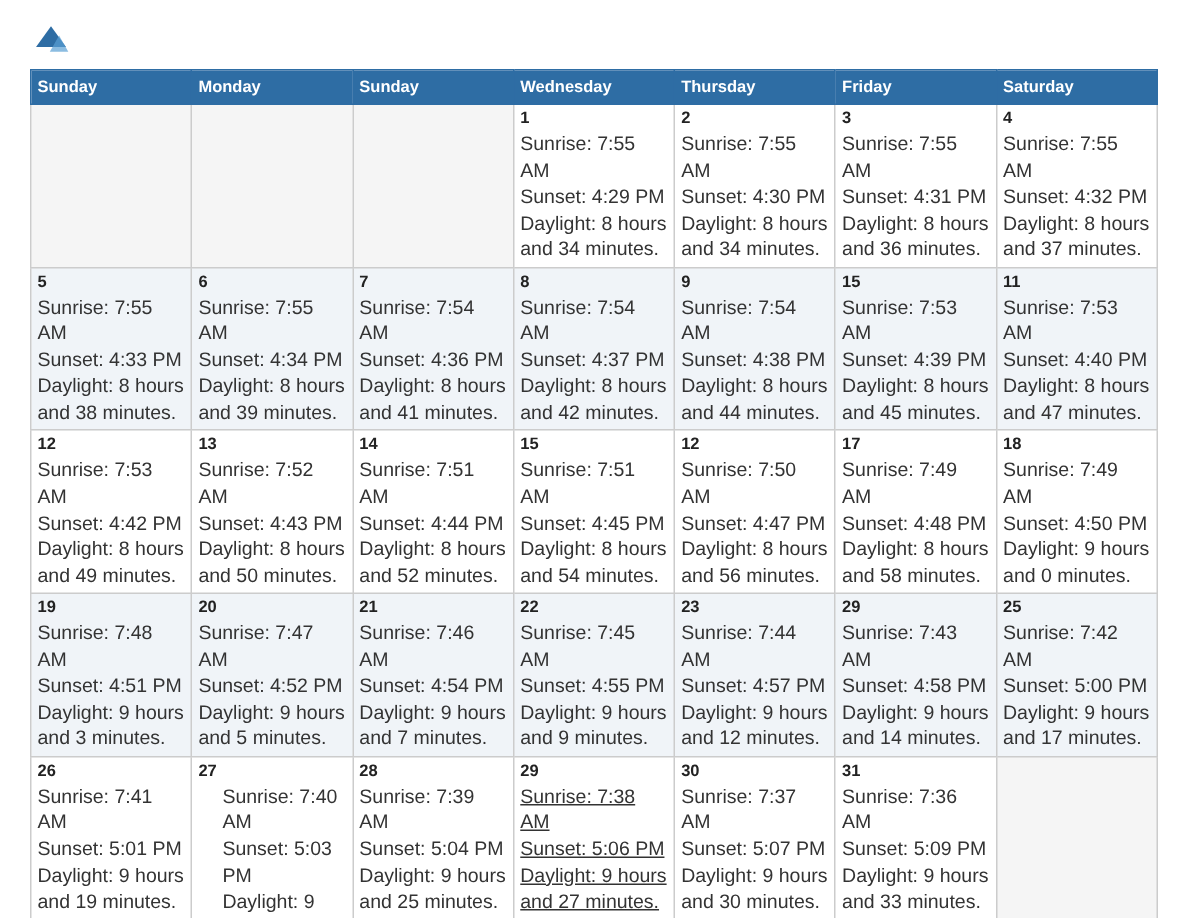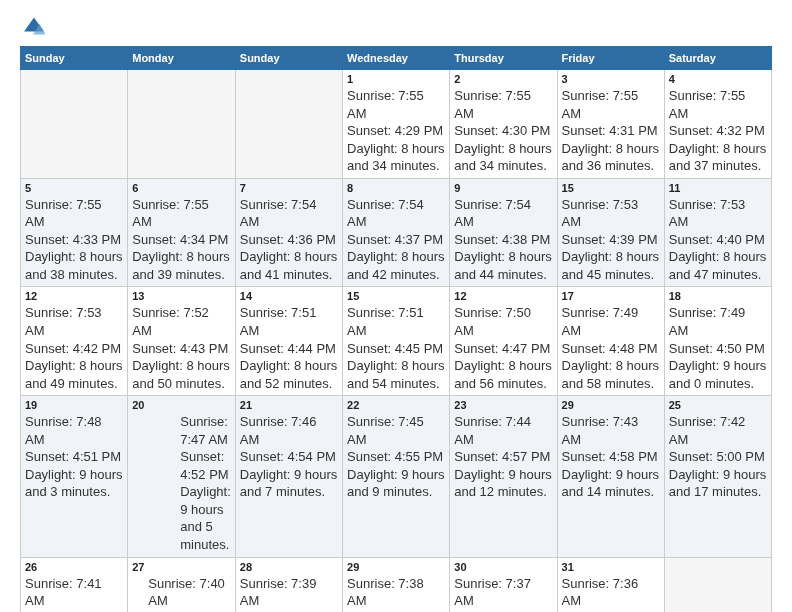--- a/index.html
+++ b/index.html
@@ -257,21 +257,21 @@
         <tr class="row-shade">
           <td>
             <div class="day-number">19</div>
             <div class="day-info" style="white-space: pre-line;">Sunrise: 7:48 AM
 Sunset: 4:51 PM
 Daylight: 9 hours
 and 3 minutes.</div>
           </td>
           <td>
             <div class="day-number">20</div>
-            <div class="day-info" style="white-space: pre-line; margin-left: 48px;">Sunrise: 7:47 AM
+            <div class="day-info" style="white-space: pre-line;">Sunrise: 7:47 AM
 Sunset: 4:52 PM
 Daylight: 9 hours
 and 5 minutes.</div>
           </td>
           <td>
             <div class="day-number">21</div>
             <div class="day-info" style="white-space: pre-line;">Sunrise: 7:46 AM
 Sunset: 4:54 PM
 Daylight: 9 hours
 and 7 minutes.</div>
@@ -322,21 +322,21 @@
           </td>
           <td>
             <div class="day-number">28</div>
             <div class="day-info" style="white-space: pre-line;">Sunrise: 7:39 AM
 Sunset: 5:04 PM
 Daylight: 9 hours
 and 25 minutes.</div>
           </td>
           <td>
             <div class="day-number">29</div>
-            <div class="day-info" style="white-space: pre-line;">Sunrise: 7:38 AM
+            <div class="day-info" style="white-space: pre-line; text-decoration: underline;">Sunrise: 7:38 AM
 Sunset: 5:06 PM
 Daylight: 9 hours
 and 27 minutes.</div>
           </td>
           <td>
             <div class="day-number">30</div>
             <div class="day-info" style="white-space: pre-line;">Sunrise: 7:37 AM
 Sunset: 5:07 PM
 Daylight: 9 hours
 and 30 minutes.</div>

